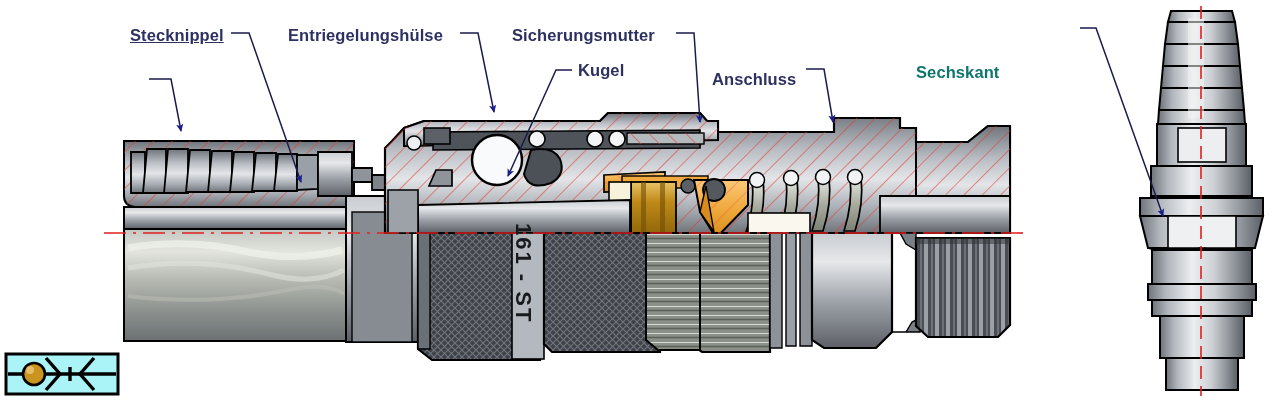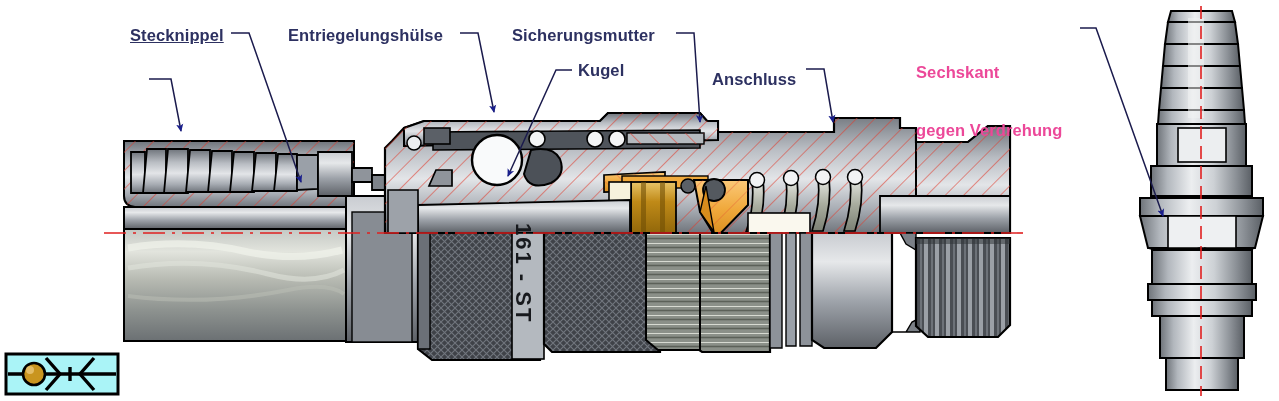--- a/index.html
+++ b/index.html
@@ -3,21 +3,21 @@
 <meta charset="utf-8">
 <style>
   html,body{margin:0;padding:0;background:#fff;}
   body{width:1279px;height:401px;overflow:hidden;
        font-family:"Liberation Sans",sans-serif;}
   #stage{position:relative;width:1279px;height:401px;background:#ffffff;}
   svg#drawing{position:absolute;left:0;top:0;width:1279px;height:401px;}
 
   .lbl{position:absolute;font-weight:bold;font-size:16.5px;color:#2d3161;
        letter-spacing:.1px;white-space:pre;line-height:1.15;}
-  .lbl2{position:absolute;font-weight:bold;font-size:16.5px;color:#ec4899;
+  .lbl2{position:absolute;font-weight:bold;font-size:16.5px;color:#0f766e;
         letter-spacing:.1px;line-height:1.18;white-space:pre;}
 </style>
 </head>
 <body>
 
 <div id="stage">
 
 <svg id="drawing" viewBox="0 0 1279 401">
   <defs>
 
@@ -303,21 +303,20 @@
 <div class="lbl" style="left:288px;top:26px;">Entriegelungshülse</div>
 
 <div class="lbl" style="left:512px;top:26px;">Sicherungsmutter</div>
 
 <div class="lbl" style="left:578px;top:61px;">Kugel</div>
 
 <div class="lbl" style="left:712px;top:61px;margin-top:9px;">Anschluss</div>
 
 <div class="lbl2" style="left:916px;top:24px;">
   <div>Sechskant</div>
-  <div>gegen Verdrehung</div>
 </div>
 
 <div style="position:absolute;left:497px;top:236px;width:120px;height:26px;
             transform:rotate(90deg);transform-origin:26px 13px;
             font-weight:bold;font-size:22px;color:#17191d;
             letter-spacing:2px;font-family:'Liberation Sans',sans-serif;">161 - ST</div>
 
 </div>
 
 </body></html>

